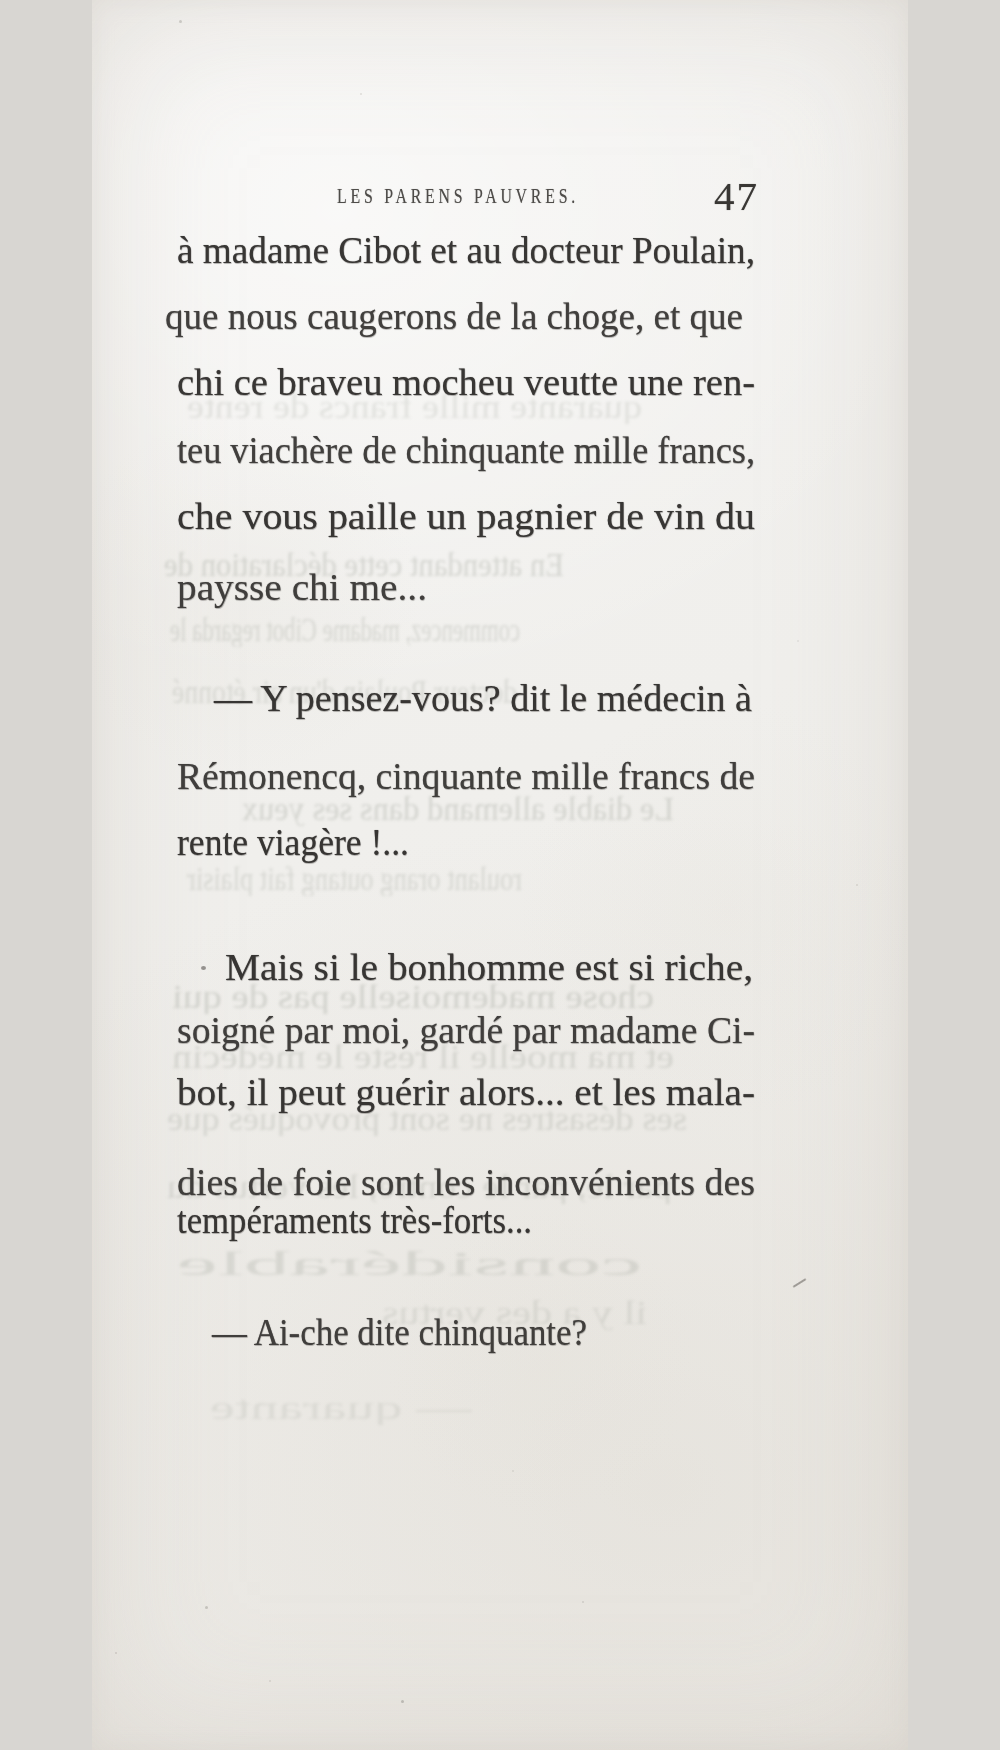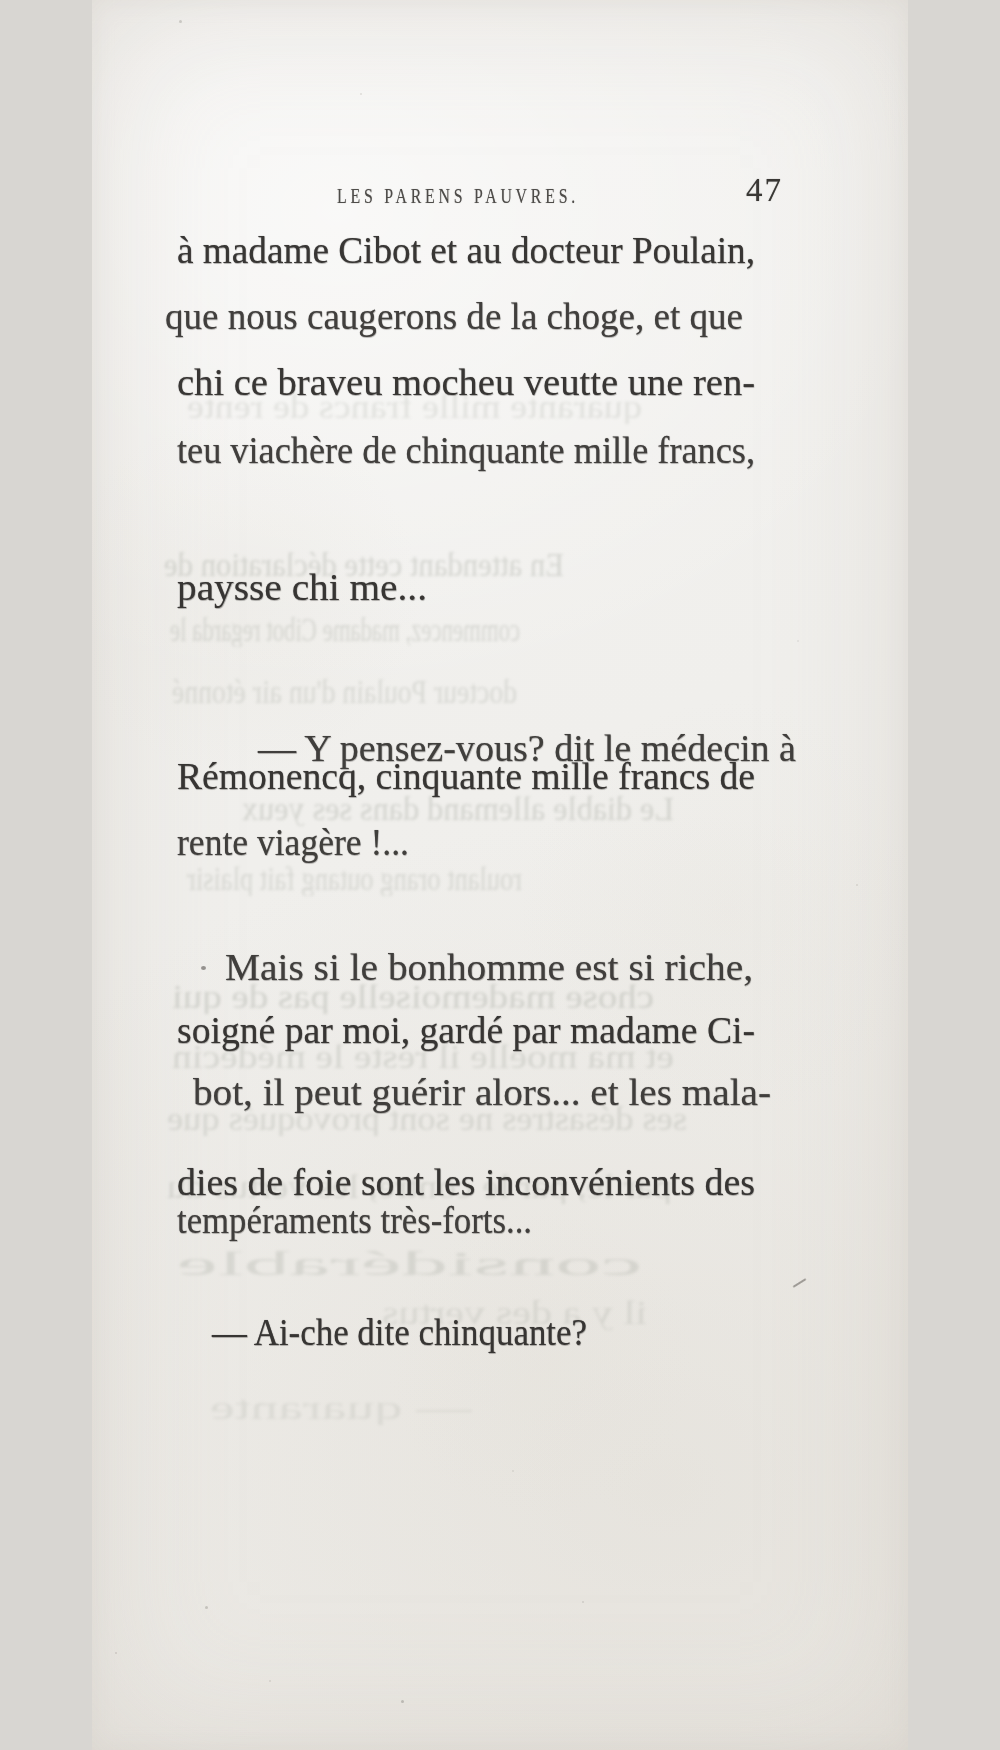--- a/index.html
+++ b/index.html
@@ -26,24 +26,23 @@
     position:absolute;
     color:#4e4c49;
     font-size:21px;
     letter-spacing:5px;
     white-space:nowrap;
     text-shadow:0 0 1px rgba(78,76,73,0.5);
   }
   .page-number{
     position:absolute;
     color:#393734;
-    font-size:33px;
+    font-size:41px;
     letter-spacing:2px;
     text-shadow:0 0 1px rgba(57,55,52,0.55);
-    margin-left:32px;
   }
   .tline{
     position:absolute;
     font-size:37px;
     line-height:1;
     color:#2e2c2a;
     white-space:nowrap;
     text-shadow:0 0 1px rgba(46,44,42,0.55), 0.5px 0.5px 0.7px rgba(70,66,62,0.35);
   }
   .tline:nth-of-type(odd){opacity:0.95;}
@@ -85,30 +84,31 @@
   <div class="ghost" style="top:1297px;left:290px;width:265px;opacity:0.20;"><span class="fit" style="transform: scaleX(1.27942);">il y a des vertus</span></div>
   <div class="ghost" style="top:1392px;left:118px;width:262px;opacity:0.16;"><span class="fit" style="transform: scaleX(1.69186);">— quarante</span></div>
 
   <div class="running-title" style="top:184px;left:245px;"><span class="fit" style="transform: scaleX(0.755181);">LES PARENS PAUVRES.</span></div>
   <div class="page-number" style="top:172px;left:622px;">47</div>
 
   <div class="tline" style="top:232px;left:85px;"><span class="fit" style="transform: scaleX(1.00631);">à madame Cibot et au docteur Poulain,</span></div>
   <div class="tline" style="top:298px;left:73px;"><span class="fit" style="transform: scaleX(1.00103);">que nous caugerons de la choge, et que</span></div>
   <div class="tline" style="top:364px;left:85px;"><span class="fit" style="transform: scaleX(1.04194);">chi ce braveu mocheu veutte une ren-</span></div>
   <div class="tline" style="top:432px;left:85px;"><span class="fit" style="transform: scaleX(0.980206);">teu viachère de chinquante mille francs,</span></div>
+  <div class="tline" style="top:498px;left:85px;"><span class="fit" style="transform: scaleX(1.07971);">che vous paille un pagnier de vin du</span></div>
   <div class="tline" style="top:569px;left:85px;"><span class="fit" style="transform: scaleX(1.06249);">paysse chi me...</span></div>
 
-  <div class="tline" style="top:730px;left:122px;margin-left:44px;"><span class="fit" style="transform: scaleX(1.0281);">— Y pensez-vous? dit le médecin à</span></div>
+  <div class="tline" style="top:680px;left:122px;"><span class="fit" style="transform: scaleX(1.0281);">— Y pensez-vous? dit le médecin à</span></div>
   <div class="tline" style="top:758px;left:85px;"><span class="fit" style="transform: scaleX(1.01733);">Rémonencq, cinquante mille francs de</span></div>
   <div class="tline" style="top:824px;left:85px;"><span class="fit" style="transform: scaleX(0.961098);">rente viagère !...</span></div>
 
   <div class="stray-dot" style="top:966px;left:109px;"></div>
   <div class="tline" style="top:949px;left:133px;"><span class="fit" style="transform: scaleX(1.06378);">Mais si le bonhomme est si riche,</span></div>
   <div class="tline" style="top:1012px;left:85px;"><span class="fit" style="transform: scaleX(1.0173);">soigné par moi, gardé par madame Ci-</span></div>
-  <div class="tline" style="top:1074px;left:85px;margin-left:16px;"><span class="fit" style="transform: scaleX(1.0594);">bot, il peut guérir alors... et les mala-</span></div>
+  <div class="tline" style="top:1074px;left:85px;"><span class="fit" style="transform: scaleX(1.0594);">bot, il peut guérir alors... et les mala-</span></div>
   <div class="tline" style="top:1164px;left:85px;"><span class="fit" style="transform: scaleX(1.02273);">dies de foie sont les inconvénients des</span></div>
   <div class="tline" style="top:1202px;left:85px;"><span class="fit" style="transform: scaleX(0.938921);">tempéraments très-forts...</span></div>
 
   <div class="tline" style="top:1314px;left:120px;"><span class="fit" style="transform: scaleX(0.943137);">— Ai-che dite chinquante?</span></div>
 
   <div class="tick" style="top:1282px;left:700px;"></div>
   <div class="speck" style="top:20px;left:87px;width:3px;height:3px;opacity:0.28;"></div>
   <div class="speck" style="top:93px;left:268px;width:2px;height:2px;opacity:0.18;"></div>
   <div class="speck" style="top:160px;left:940px;width:2px;height:2px;opacity:0.15;"></div>
   <div class="speck" style="top:640px;left:705px;width:2px;height:2px;opacity:0.12;"></div>

